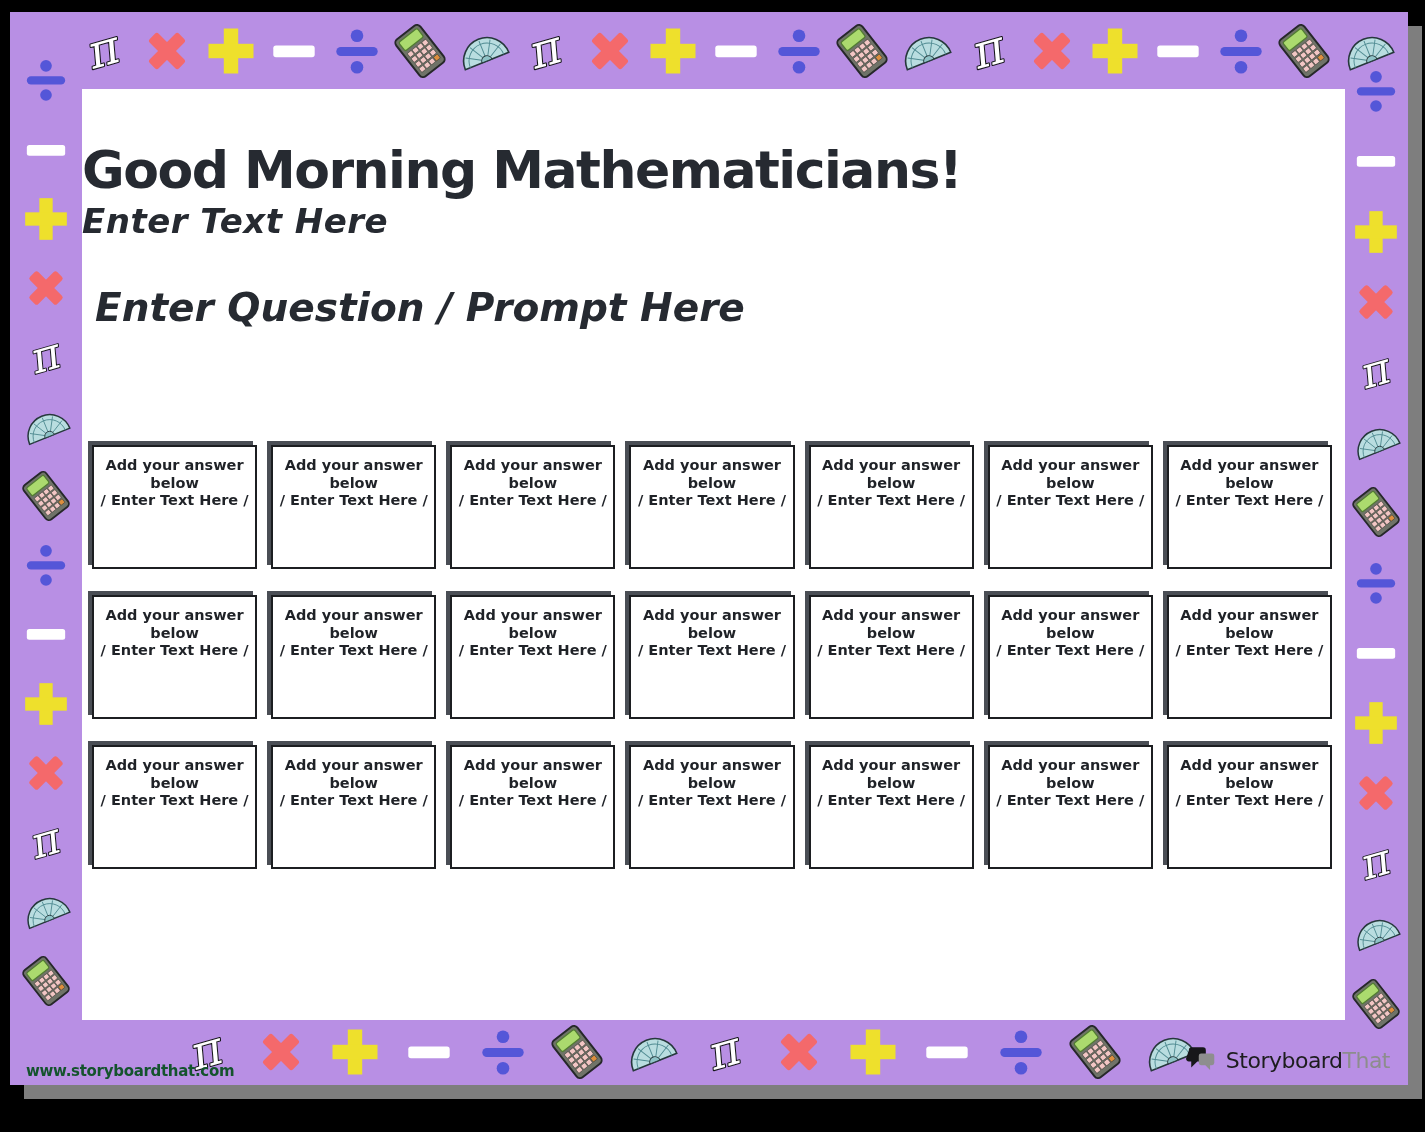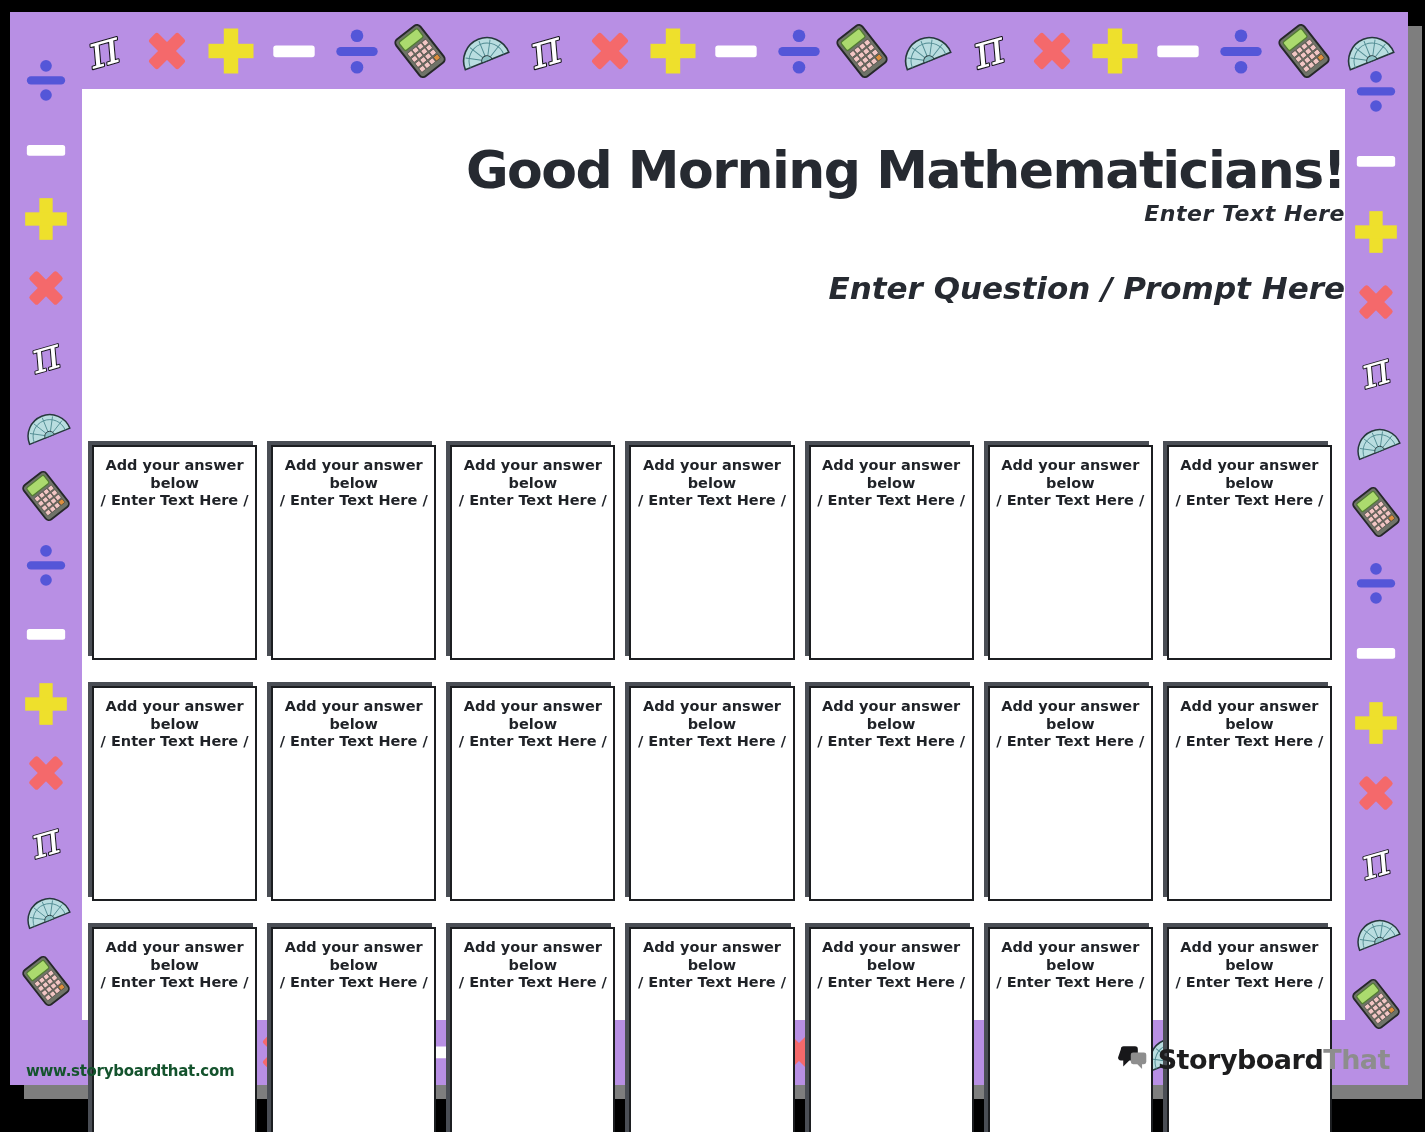--- a/index.html
+++ b/index.html
@@ -13,41 +13,41 @@
     position:absolute;left:10px;top:12px;
     width:1398px;height:1073px;
     background:#b88fe4;
     box-shadow:14px 14px 0 #7e7e7e;
   }
   .content{
     position:absolute;
     top:77px;left:72px;right:63px;bottom:65px;
     background:#ffffff;
   }
-  .header{ text-align:right; padding-top:54px; color:#262a31;}
+  .header{ text-align:left; padding-top:54px; color:#262a31;}
   .title{
     font-size:52px;font-weight:800;letter-spacing:-1.5px;
     line-height:1.05;color:#262a31;
   }
   .or-line{
     font-size:29px;font-weight:800;font-style:italic;margin-top:6px;
   }
   .enter-text{
-    font-size:22px;font-weight:800;font-style:italic;margin-top:3px;letter-spacing:0.5px;
+    font-size:34px;font-weight:800;font-style:italic;margin-top:3px;letter-spacing:0.5px;
   }
   .prompt{
-    font-size:31px;font-weight:800;font-style:italic;margin-top:44px;
+    font-size:39px;font-weight:800;font-style:italic;margin-top:44px;padding-left:13px;
   }
   .answer-grid{
     position:absolute;left:10px;right:13px;top:356px;
     display:grid;grid-template-columns:repeat(7,1fr);
     column-gap:14px;row-gap:26px;
   }
   .answer-box{
-    height:215px;background:#fff;
+    height:124px;background:#fff;
     border:2px solid #1c1e21;
     box-shadow:-4px -4px 0 #4a4e55;
     box-sizing:border-box;
     padding:10px 4px 0 4px;
     text-align:center;color:#1f2227;
   }
   .answer-box p{
     margin:0;font-size:14.5px;font-weight:bold;line-height:1.22;
   }
   .strip{
@@ -62,21 +62,21 @@
   .strip-left .bicon,.strip-right .bicon{width:50px;height:50px;}
   .bicon svg{width:100%;height:100%;overflow:visible;display:block;}
   .site-url{
     position:absolute;left:16px;bottom:5px;
     font-size:15px;font-weight:bold;color:#14532d;letter-spacing:-0.3px;
   }
   .logo{
     position:absolute;right:18px;bottom:10px;
     display:flex;align-items:center;gap:7px;
   }
-  .logo-text{font-size:27px;font-weight:700;letter-spacing:-0.5px;}
+  .logo-text{font-size:22px;font-weight:400;letter-spacing:-0.5px;}
   .logo-black{color:#1d1d1e;}
   .logo-gray{color:#8d8d8d;}
 </style>
 </head>
 <body>
 
 <div class="page">
 
   <div class="strip strip-top">
       <span class="bicon">

